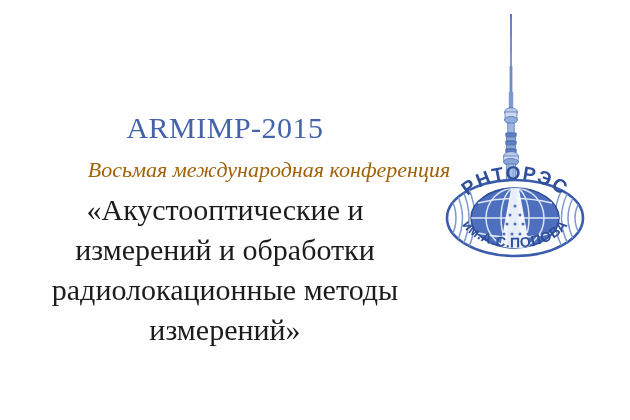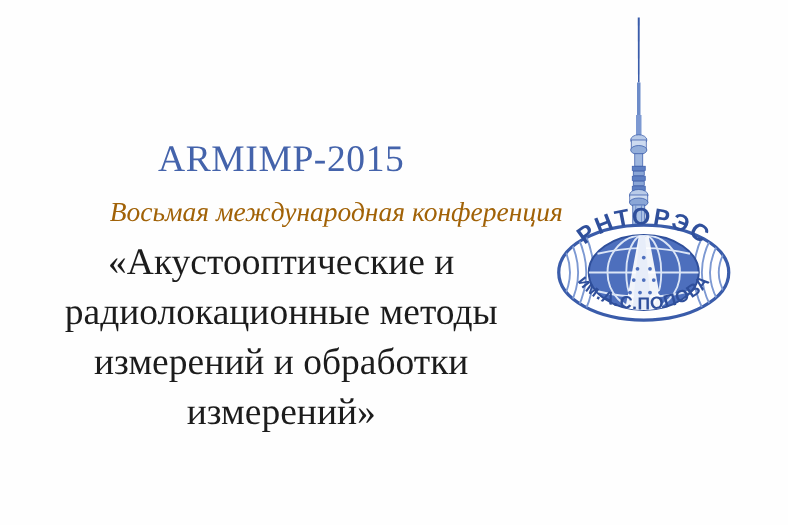--- a/index.html
+++ b/index.html
@@ -89,22 +89,22 @@
 <div id="poster">
 
   <div id="text-block">
 
     <div id="event-code">ARMIMP-2015</div>
 
     <div id="event-subtitle">Восьмая международная конференция</div>
 
     <div id="event-title">
       <span class="tline">«Акустооптические и</span>
+      <span class="tline">измерений и обработки</span>
       <span class="tline">радиолокационные методы</span>
-      <span class="tline">измерений и обработки</span>
       <span class="tline">измерений»</span>
     </div>
 
   </div>
 
   <div id="logo">
     <svg width="150" height="256" viewBox="0 0 150 256" xmlns="http://www.w3.org/2000/svg">
       <defs>
         <path id="arcTop" d="M 18,206 A 58,40 0 0 1 132,206" fill="none"></path>
         <path id="arcBot" d="M 20,214 A 56,34 0 0 0 130,214" fill="none"></path>

